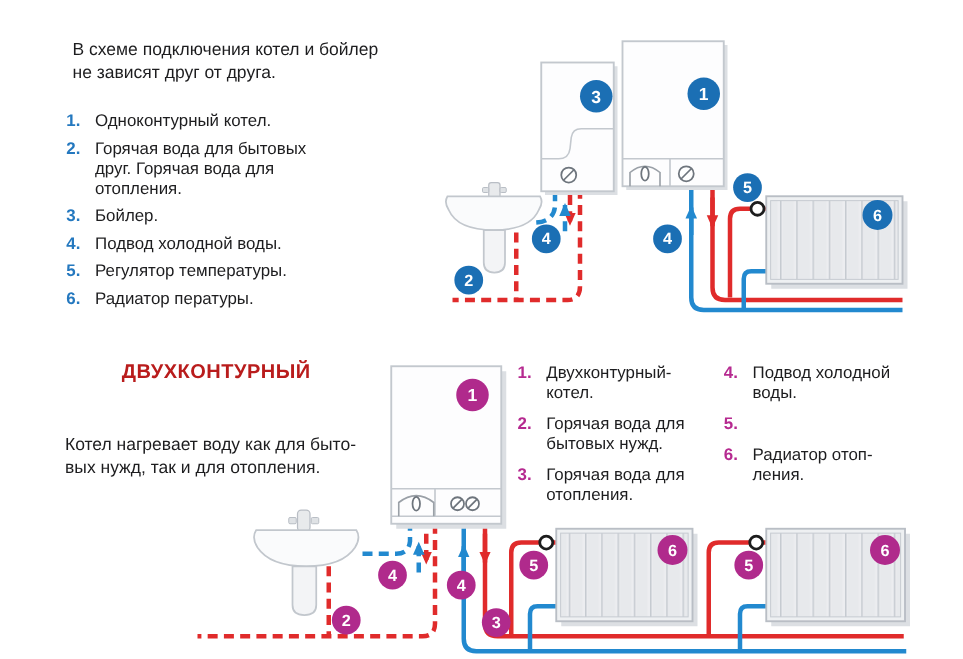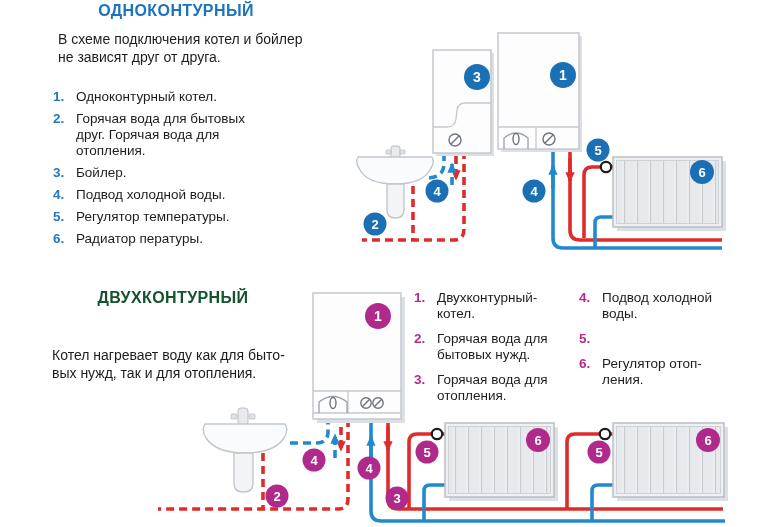--- a/index.html
+++ b/index.html
@@ -1,20 +1,20 @@
 <!DOCTYPE html>
 <html><head>
 <meta charset="utf-8">
 <style>
   html,body{margin:0;padding:0;background:#fff;}
   body{width:770px;height:527px;font-family:"Liberation Sans",sans-serif;}
   .canvas{position:relative;width:770px;height:527px;overflow:hidden;background:#fff;}
   .title{position:absolute;font-weight:bold;font-size:16px;letter-spacing:.4px;text-align:center;}
   .title-blue{color:#1b74bd;}
-  .title-mag{color:#14532d;}
+  .title-mag{color:#b91c1c;}
   .para{position:absolute;font-size:14px;line-height:17.5px;color:#1d1d1f;white-space:pre-line;}
   .list{position:absolute;}
   .li{display:flex;margin-bottom:6px;}
   .list-dual .li{margin-bottom:9px;}
   .num{flex:0 0 23px;font-weight:bold;font-size:13.5px;line-height:16px;}
   .list-blue .num{color:#2478bf;}
   .list-mag .num{color:#b62a90;}
   .txt{font-size:13.5px;line-height:16px;color:#1d1d1f;white-space:pre-line;}
   svg{position:absolute;left:0;display:block;}
   .pr{stroke:#e02b2b;stroke-width:3.6;fill:none;}
@@ -229,21 +229,20 @@
     <g>
       <circle class="badge-mag" cx="538" cy="440" r="12"></circle>
       <text class="bn" x="538" y="444.5">6</text>
     </g>
     <g>
       <circle class="badge-mag" cx="708" cy="440" r="12"></circle>
       <text class="bn" x="708" y="444.5">6</text>
     </g>
   </svg>
 
-  <div class="title title-blue" style="left:56px;top:2px;width:240px;">ОДНОКОНТУРНЫЙ</div>
   <div class="para" style="left:58px;top:31px;width:280px;">В схеме подключения котел и бойлер
 не зависят друг от друга.</div>
 
   <div class="list list-blue" style="left:53px;top:89px;width:260px;">
     <div class="li">
       <span class="num">1.</span>
       <span class="txt">Одноконтурный котел.</span>
     </div>
     <div class="li">
       <span class="num">2.</span>
@@ -295,18 +294,18 @@
     <div class="li">
       <span class="num">4.</span>
       <span class="txt">Подвод холодной
 воды.</span>
     </div>
     <div class="li">
       <span class="num">5.</span>
     </div>
     <div class="li">
       <span class="num">6.</span>
-      <span class="txt">Регулятор отоп-
+      <span class="txt">Радиатор отоп-
 ления.</span>
     </div>
   </div>
 
 </div>
 
 </body></html>

